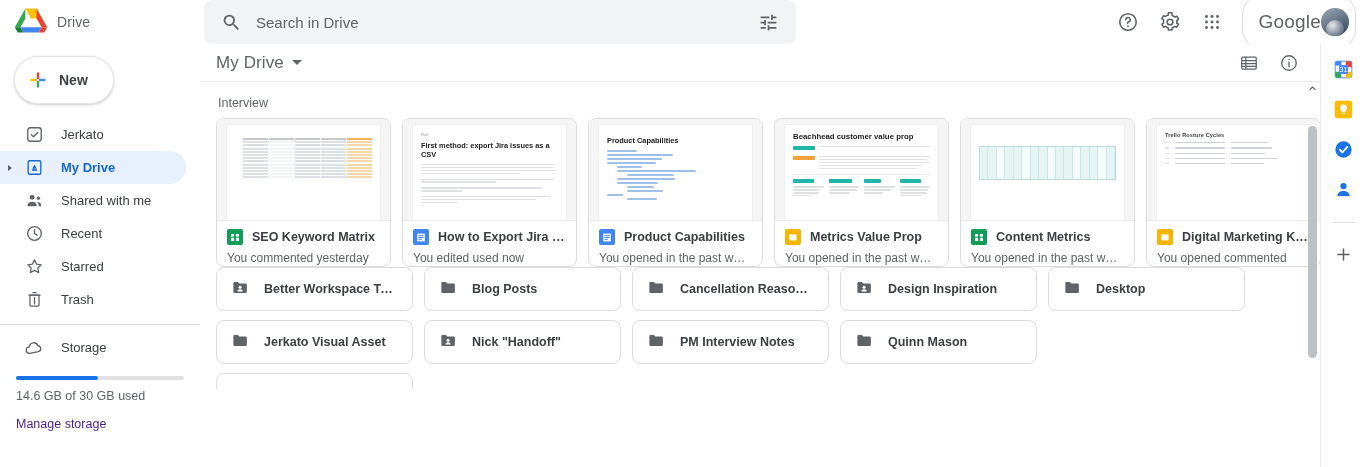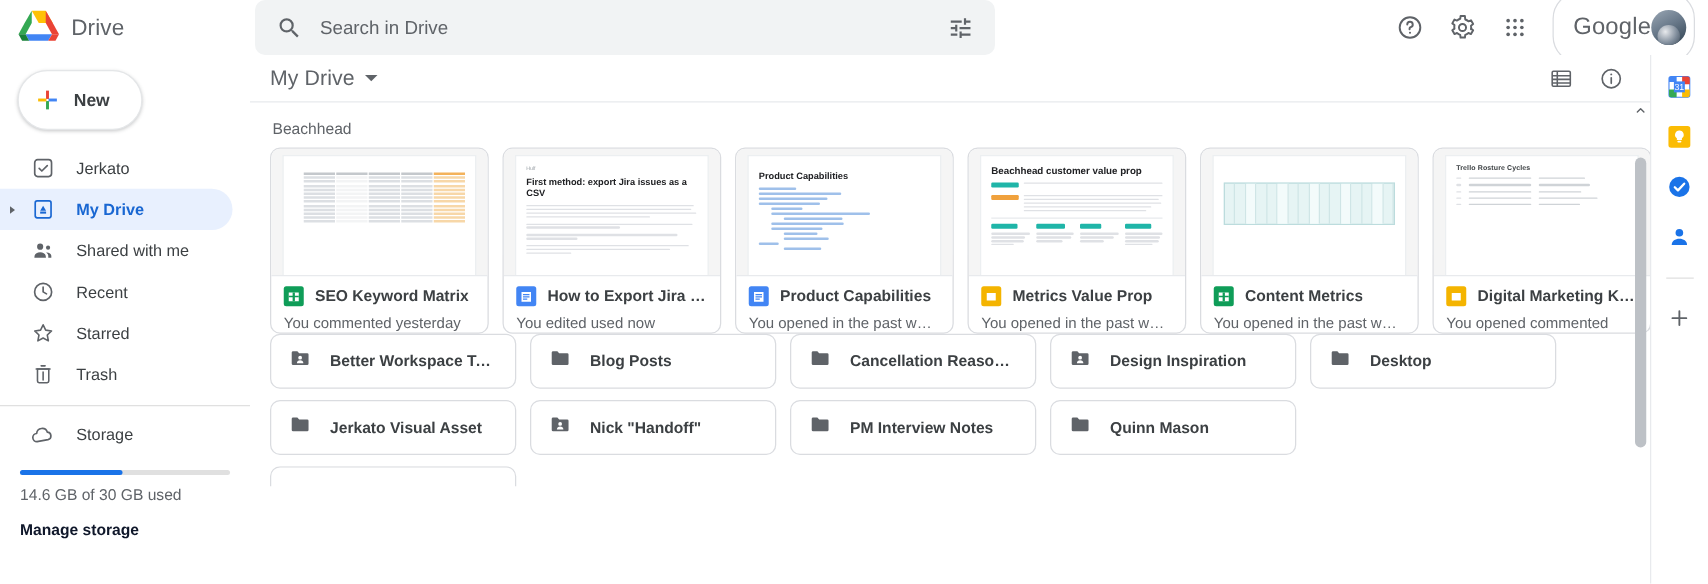--- a/index.html
+++ b/index.html
@@ -8,21 +8,21 @@
     font-family: "Liberation Sans", sans-serif;
     background:#fff; color:#202124;
     -webkit-font-smoothing: antialiased;
   }
   .app { position:relative; width:1366px; height:467px; display:flex; flex-direction:column; }
 
   
   .topbar { height:44px; display:flex; align-items:center; flex:0 0 44px; background:#fff; }
   .brand { width:200px; display:flex; align-items:center; gap:9px; padding-left:14px; }
   .drive-logo { width:34px; height:30px; position:relative; flex:0 0 34px; }
-  .brand-name { font-size:18px; color:#5f6368; letter-spacing:.1px; }
+  .brand-name { font-size:14px; color:#5f6368; letter-spacing:.1px; }
 
   .searchwrap { flex:0 0 auto; width:592px; margin-left:4px; }
   .searchbox {
     height:44px; background:#f1f3f4; border-radius:8px;
     display:flex; align-items:center; padding:0 8px 0 16px; gap:14px;
   }
   .searchbox .sicon { flex:0 0 22px; height:22px; display:flex; align-items:center; justify-content:center; }
   .search-input {
     flex:1 1 auto; border:none; outline:none; background:transparent;
     font-size:15px; color:#202124; font-family:inherit;
@@ -69,21 +69,21 @@
   .navitem .caret { position:absolute; left:8px; width:0;height:0;
     border-left:4px solid #5f6368; border-top:3.5px solid transparent; border-bottom:3.5px solid transparent; }
   .navicon { width:20px; height:20px; flex:0 0 20px; display:flex; align-items:center; justify-content:center; }
 
   .divider { height:1px; background:#e0e0e0; margin:8px 0 6px 0; }
   .storage-row { height:33px; display:flex; align-items:center; gap:17px; padding-left:24px; }
   .storage-row .nlabel { font-size:13px; color:#3c4043; }
   .progress-outer { margin:12px 16px 0 16px; height:4px; border-radius:2px; background:#e0e0e0; }
   .progress-inner { height:4px; border-radius:2px; background:#1a73e8; width:48.6%; }
   .storage-text { font-size:12.5px; color:#5f6368; padding:9px 0 0 16px; }
-  .manage-link { font-size:12.5px; color:#0f172a; font-weight:bold; padding:14px 0 0 16px; }
+  .manage-link { font-size:12.5px; color:#4c1d95; font-weight:normal; padding:14px 0 0 16px; }
 
   
   .main { flex:1 1 auto; min-width:0; display:flex; flex-direction:column; background:#fff; }
   .mainhead {
     height:38px; flex:0 0 38px; display:flex; align-items:center;
     padding:0 14px 0 16px; border-bottom:1px solid #e8eaed;
   }
   .crumb { display:flex; align-items:center; gap:8px; }
   .crumb-title { font-size:17px; color:#5f6368; letter-spacing:.1px; }
   .crumb-caret { width:0;height:0;border-left:5px solid transparent;border-right:5px solid transparent;border-top:5px solid #5f6368; }
@@ -344,21 +344,21 @@
               <circle cx="12" cy="12" r="8.7"></circle>
               <path d="M12 11v5.4" stroke-linecap="round"></path>
               <circle cx="12" cy="7.8" r=".95" fill="#5f6368" stroke="none"></circle>
             </svg>
           </span>
         </div>
       </div>
 
       <div class="scrollarea">
 
-        <div class="sectionlabel">Beachhead</div>
+        <div class="sectionlabel">Interview</div>
 
         <div class="cards">
 
           <div class="card">
             <div class="thumb">
               <div class="thumb-page">
                 <div class="tgrid" style="margin-top:6px;">
                   <div class="col" style="flex:0 0 7px;"></div>
                   <div class="col">
                       <div class="cell" style="background:#c4c8cc;"></div>

